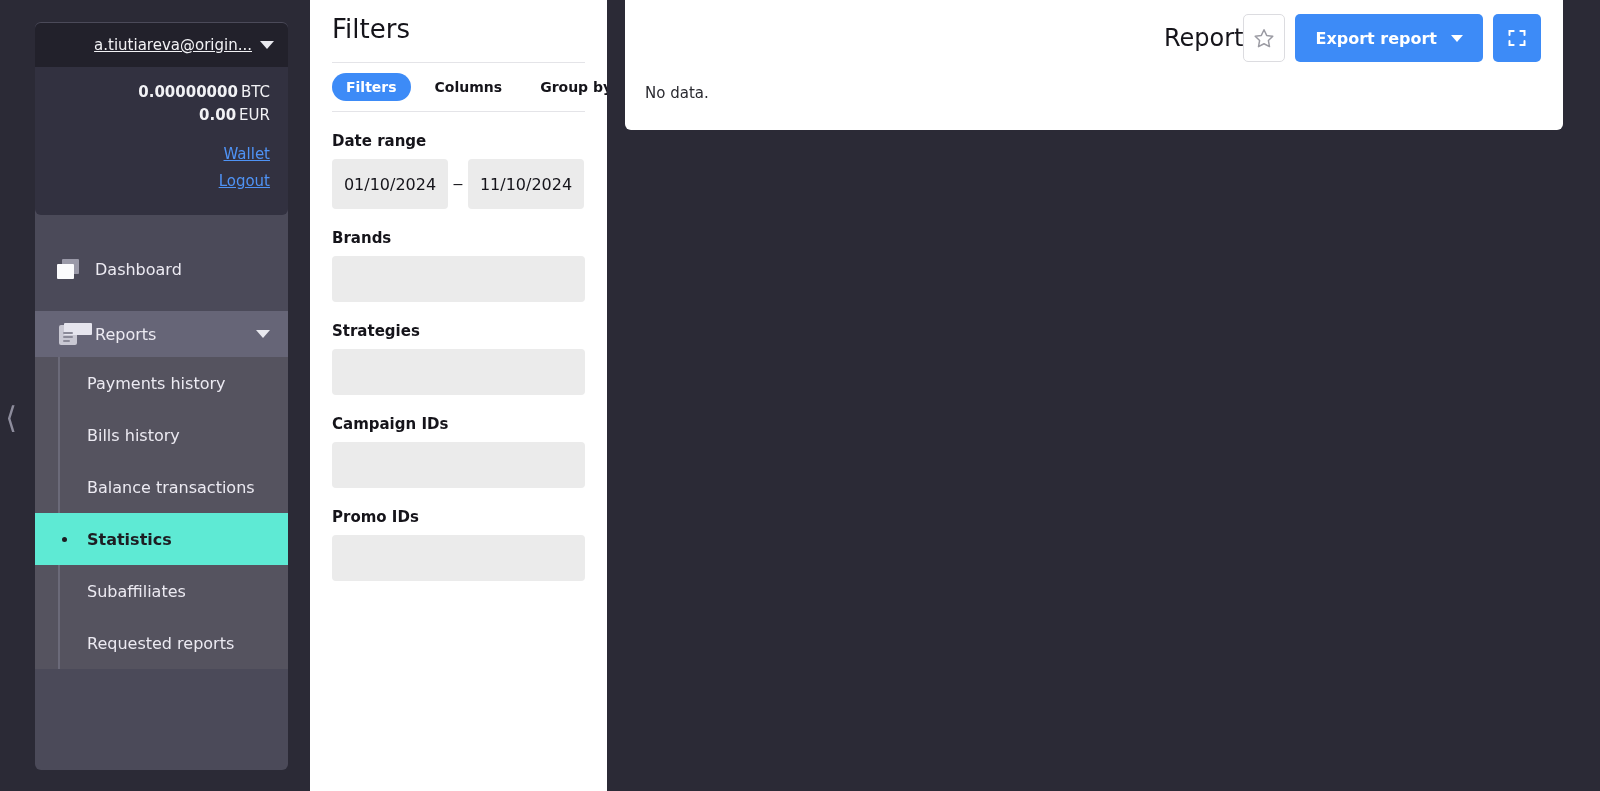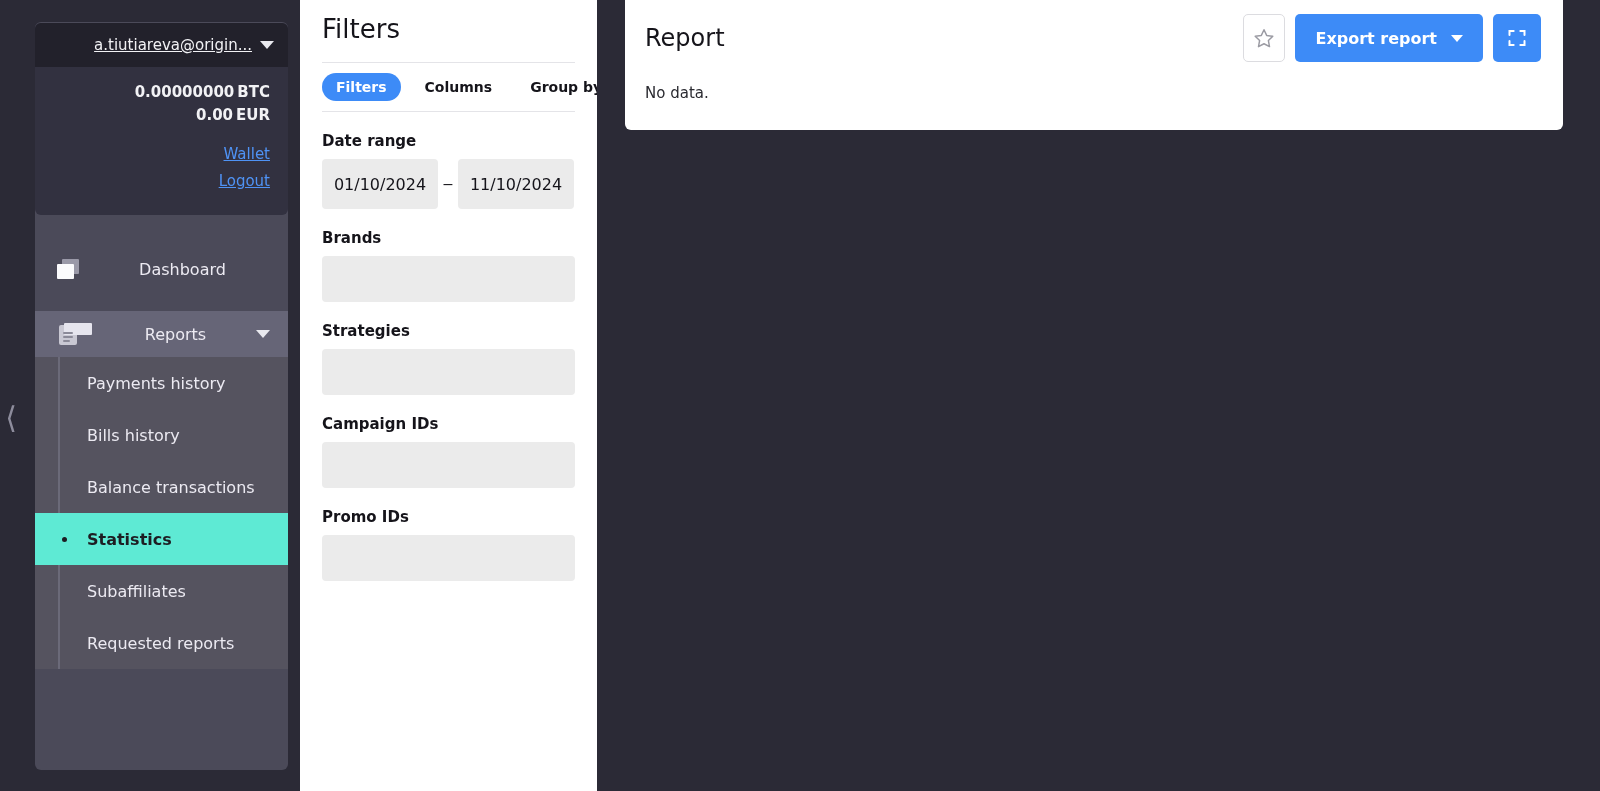--- a/index.html
+++ b/index.html
@@ -61,30 +61,30 @@
     width: 0; height: 0;
     border-left: 7px solid transparent;
     border-right: 7px solid transparent;
     border-top: 8px solid #e9e9ef;
     margin-left: 8px;
   }
   .user-body { padding: 14px 18px 20px 18px; }
   .bal-row { font-size: 15px; color: #f2f2f5; line-height: 23px; white-space: nowrap;
              font-family: "DejaVu Sans", sans-serif; }
   .bal-amt { font-weight: bold; }
-  .bal-cur { font-weight: bold; margin-left: 3px; }
+  .bal-cur { font-weight: normal; margin-left: 3px; }
   .user-links { margin-top: 14px; }
   .user-link {
     display: block; color: #4f93f5; font-size: 15px; line-height: 27px;
     text-decoration: underline; cursor: pointer;
     font-family: "DejaVu Sans", sans-serif;
   }
 
   
-  .nav-list { position: absolute; left: 13px; top: 246px; width: 253px; text-align: center; }
+  .nav-list { position: absolute; left: 13px; top: 246px; width: 253px; }
   .nav-item {
     display: flex; align-items: center;
     height: 46px; padding-left: 22px; padding-right: 18px;
     color: #eceaf2; font-size: 16px; cursor: pointer;
     font-family: "DejaVu Sans", sans-serif;
   }
   .nav-item.spaced { margin-top: 19px; }
   .nav-item.active-group { background: #666577; }
   .nav-icon { width: 22px; height: 22px; margin-right: 16px; flex: 0 0 22px;
               display: flex; align-items: center; justify-content: center; }
@@ -159,21 +159,21 @@
     background: #5eead4; color: #1d1d22; font-weight: bold;
   }
   .sub-item.selected::before {
     content: ""; position: absolute; left: 27px; top: 50%;
     width: 5px; height: 5px; margin-top: -2px;
     background: #1d1d22; border-radius: 50%;
   }
 
   
   .filters-panel {
-    position: absolute; left: 300px; top: 0;
+    position: absolute; left: 310px; top: 0;
     width: 297px; height: 791px;
     background: #ffffff;
     padding: 0 22px;
     overflow: hidden;
   }
   .filters-title {
     font-size: 26px; color: #15141a; padding-top: 14px; padding-bottom: 18px;
     font-family: "DejaVu Sans", sans-serif;
   }
   .tabs-row {
@@ -222,20 +222,21 @@
   .main { position: absolute; left: 607px; top: 0; width: 993px; height: 791px; background: #2b2a36; }
   .report-card {
     position: absolute; left: 18px; top: 0;
     width: 938px; height: 130px;
     background: #ffffff;
     border-radius: 0 0 6px 6px;
   }
   .report-head {
     display: flex; align-items: center;
     padding: 14px 22px 0 20px;
+    text-align: right;
   }
   .report-title {
     flex: 1; font-size: 24px; color: #15141a;
     font-family: "DejaVu Sans", sans-serif;
   }
   .head-actions { display: flex; align-items: center; gap: 10px; }
   .icon-btn-outline {
     width: 42px; height: 48px; border: 1px solid #dcdce0; border-radius: 5px;
     background: #fff; display: flex; align-items: center; justify-content: center;
     cursor: pointer;

